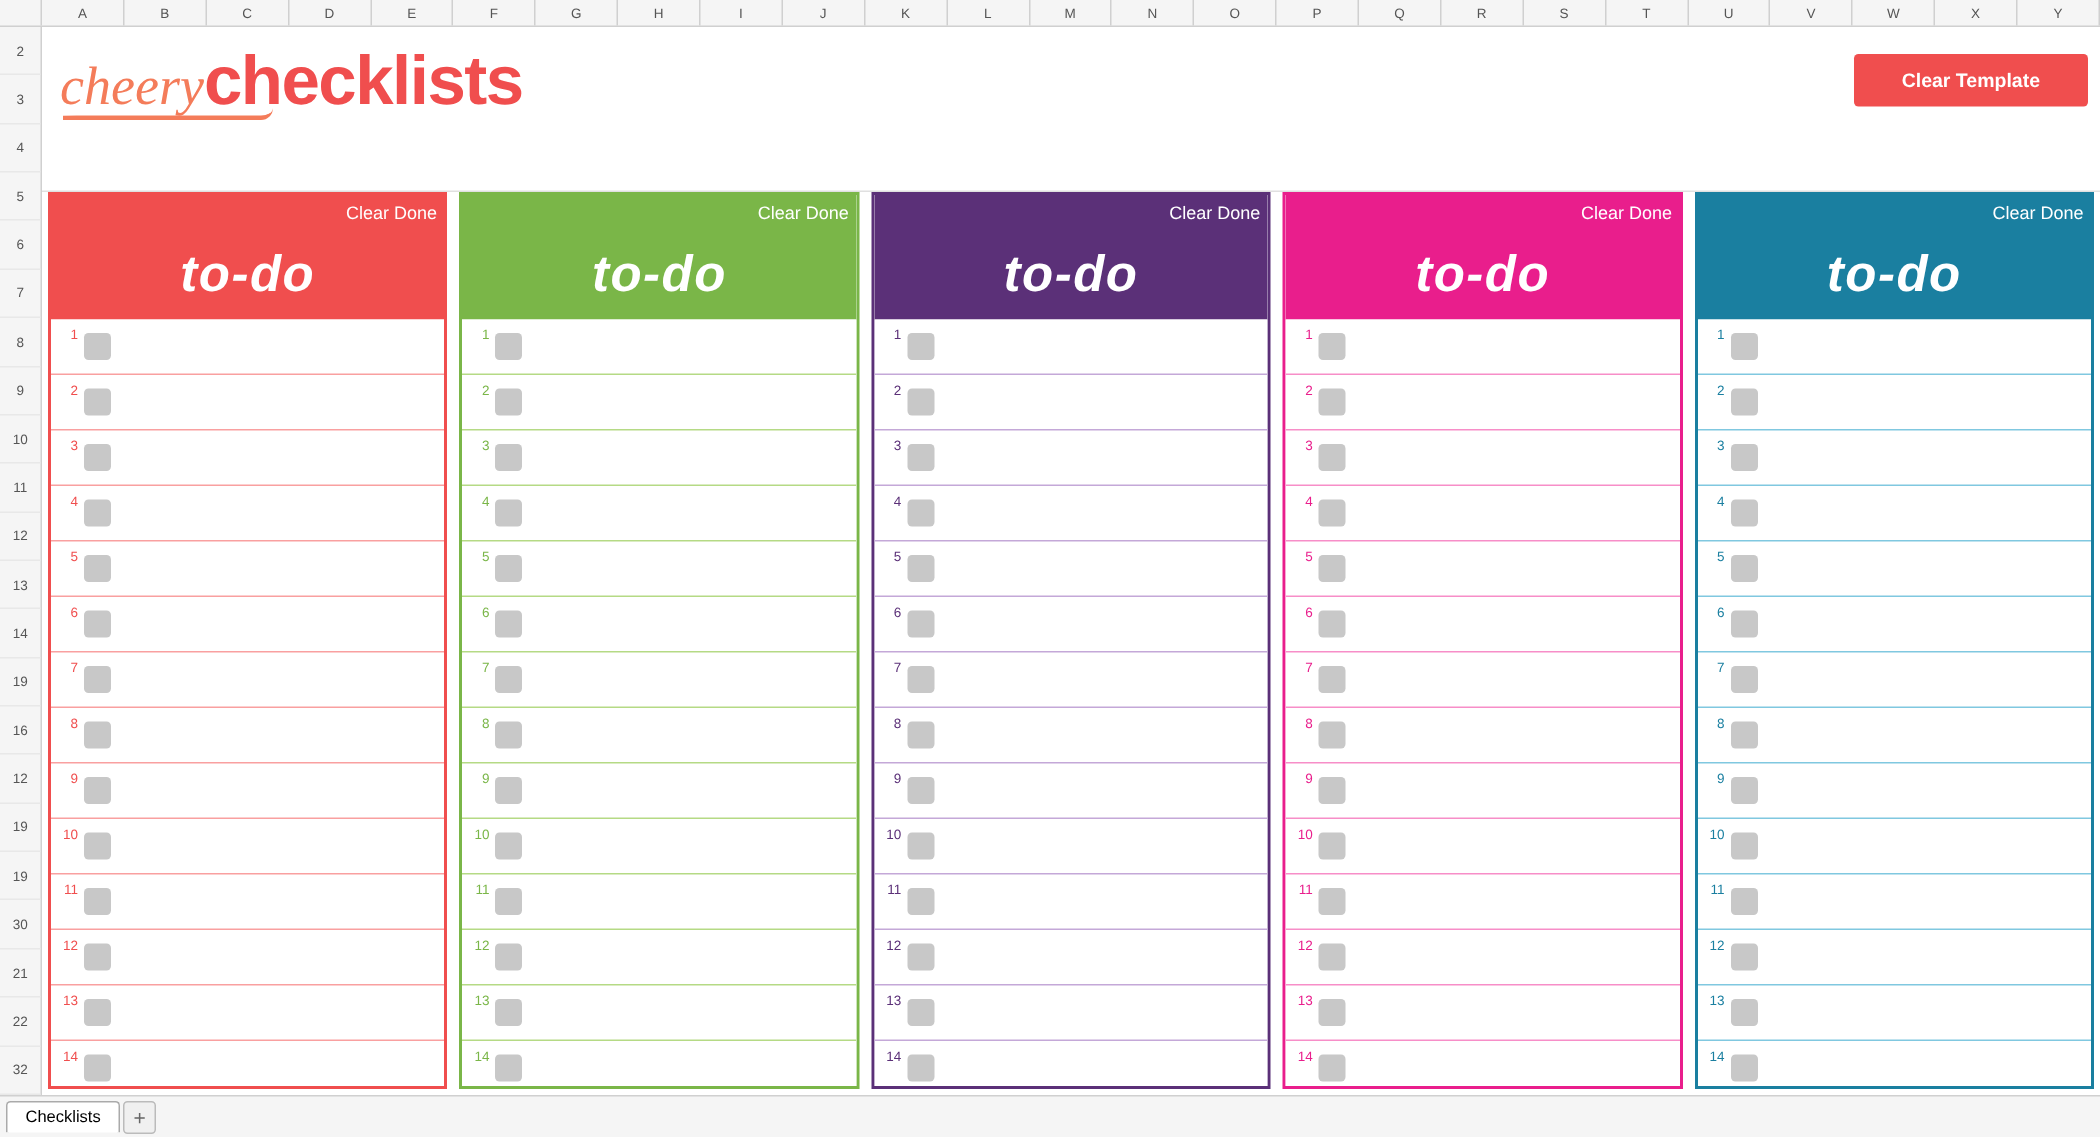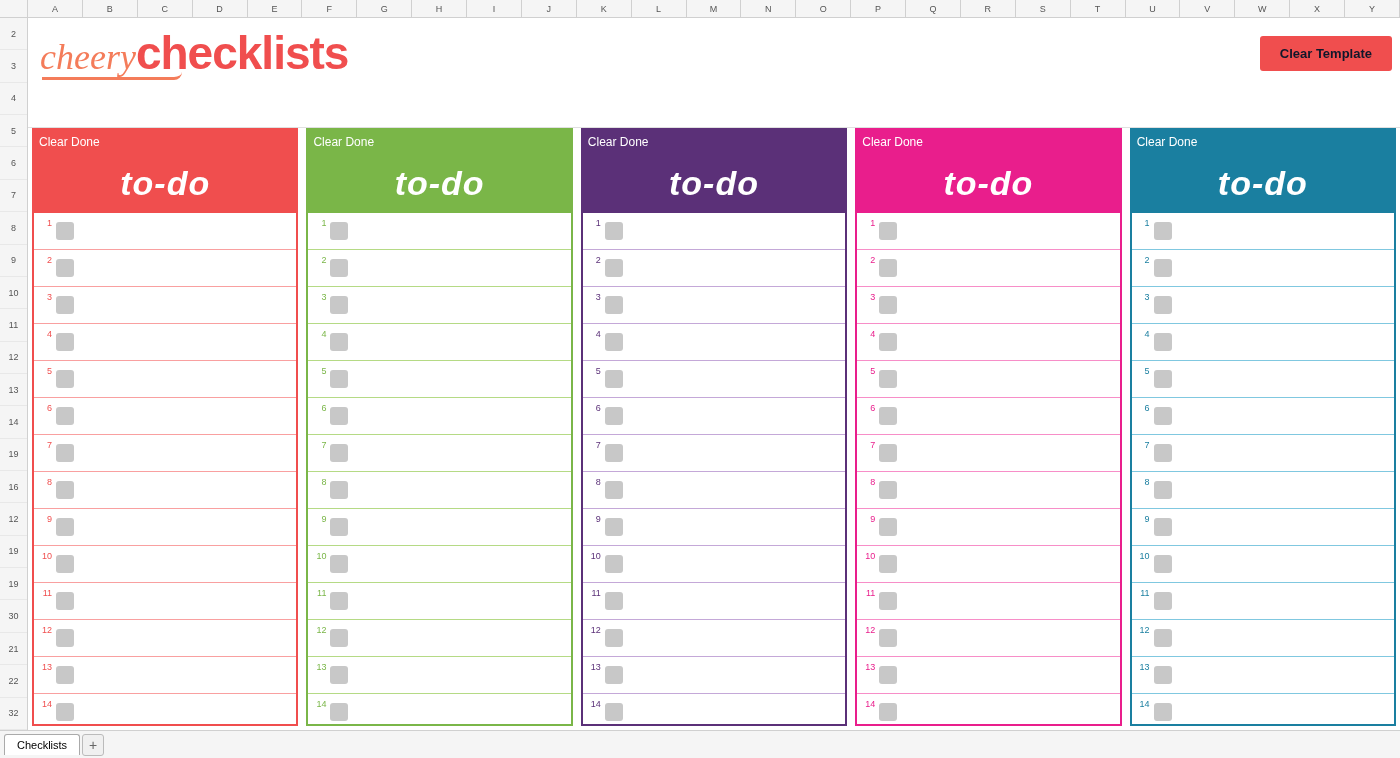--- a/index.html
+++ b/index.html
@@ -118,23 +118,23 @@
     
     .buttons-area {
       position: absolute;
       top: 18px;
       right: 8px;
       display: flex;
       gap: 8px;
     }
     .btn-clear-template {
       background: #f04e4e;
-      color: #0f172a;
+      color: #ffffff;
       border: none;
-      padding: 10px 20px;
+      padding: 10px 32px;
       font-size: 13px;
       font-weight: bold;
       cursor: pointer;
       border-radius: 3px;
     }
     .btn-show-instructions {
       background: white;
       color: #333;
       border: 2px solid #888;
       padding: 10px 16px;
@@ -164,21 +164,21 @@
     }
 
     .checklist-col.red { border-color: #f04e4e; }
     .checklist-col.green { border-color: #7ab648; }
     .checklist-col.purple { border-color: #5b3078; }
     .checklist-col.pink { border-color: #e91e8c; }
     .checklist-col.teal { border-color: #1a7fa0; }
 
     .clear-done-btn {
       color: white;
-      text-align: left;
+      text-align: right;
       padding: 5px;
       font-size: 12px;
       cursor: pointer;
       font-weight: 500;
     }
     .red .clear-done-btn { background: #f04e4e; }
     .green .clear-done-btn { background: #7ab648; }
     .purple .clear-done-btn { background: #5b3078; }
     .pink .clear-done-btn { background: #e91e8c; }
     .teal .clear-done-btn { background: #1a7fa0; }

